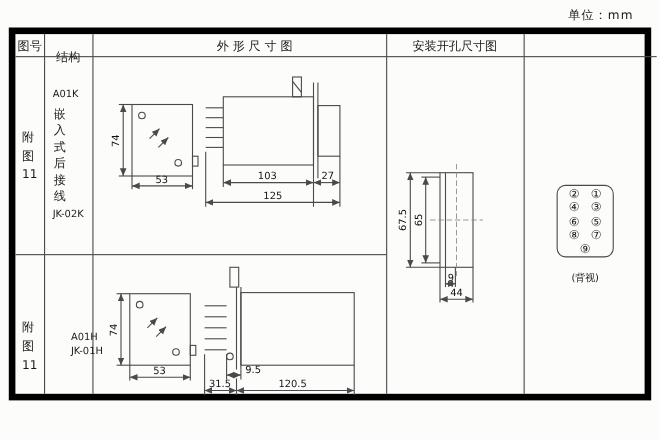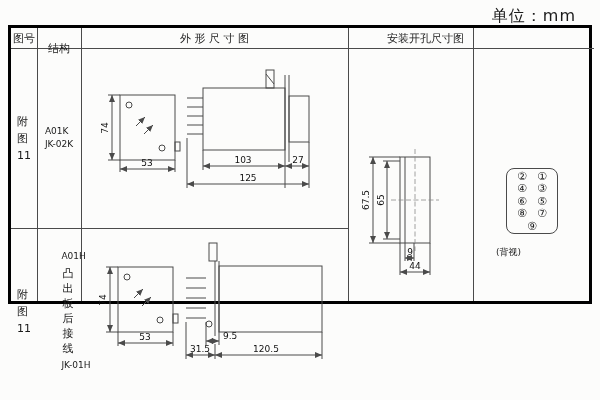--- a/index.html
+++ b/index.html
@@ -1,78 +1,78 @@
 <!DOCTYPE html>
 <html><head>
 <meta charset="utf-8">
 <style>
 *{margin:0;padding:0;box-sizing:border-box}
 html,body{width:600px;height:400px}
 body{position:relative;background:#fcfcfb;font-family:"DejaVu Sans","Liberation Sans",sans-serif;color:#1a1a1a;overflow:hidden}
-.unit{position:absolute;top:6px;right:24px;font-size:16px;letter-spacing:1px}
-.tbl{position:absolute;left:8px;top:25px;width:584px;height:279px;border:3px solid #000000}
+.unit{position:absolute;top:6px;right:24px;font-size:11px;letter-spacing:1px}
+.tbl{position:absolute;left:8px;top:25px;width:584px;height:339px;border:6px solid #000000}
 .vline{position:absolute;top:0;bottom:0;width:1px;background:#4a4a4a}
 .hline{position:absolute;height:1px;background:#4a4a4a}
 .cell{position:absolute;display:flex;align-items:center;justify-content:center}
 .hdr{font-size:11px;white-space:nowrap}
 .stack{display:flex;flex-direction:column;align-items:flex-start}
 .figline{font-size:11px;line-height:17px;white-space:nowrap}
 .model{font-size:9px;line-height:13px;white-space:nowrap}
 .vchars{width:13px;word-break:break-all;font-size:11px;line-height:15px;text-align:center;margin:3px 0}
 svg.drw{position:absolute;overflow:visible}
 .ln{stroke:#4a4a4a;fill:none;stroke-width:1}
 .cl{stroke:#8a8a8a;fill:none;stroke-width:0.8;stroke-dasharray:5 2.5}
 svg text{font-size:9px;fill:#111;stroke:none;font-family:"DejaVu Sans","Liberation Sans",sans-serif}
 .termbox{position:absolute;left:506px;top:168px;width:52px;height:66px;border:1px solid #4a4a4a;border-radius:8px;display:flex;flex-direction:column;justify-content:space-evenly}
 .trow{display:flex;justify-content:space-evenly;font-size:11px;line-height:11px}
-.tcap{position:absolute;left:496px;top:246px;width:72px;font-size:9px}
+.tcap{position:absolute;left:496px;top:246px;width:72px;text-align:center;font-size:9px}
 </style>
 </head>
 <body>
 
 <div class="unit">单位：mm</div>
 
 <div class="tbl">
   <div class="vline" style="left:26px"></div>
   <div class="vline" style="left:70px"></div>
   <div class="vline" style="left:337px"></div>
   <div class="vline" style="left:462px"></div>
   <div class="hline" style="top:20px;left:0;width:583px"></div>
   <div class="hline" style="top:200px;left:0;width:337px"></div>
 
   <div class="cell hdr" style="left:0;top:0;width:26px;height:20px">图号</div>
   <div class="cell hdr" style="left:26px;top:10px;width:44px;height:20px">结构</div>
-  <div class="cell hdr" style="left:70px;top:0;width:267px;height:20px">外 形 尺 寸 图</div>
-  <div class="cell hdr" style="left:352px;top:0;width:125px;height:20px">安装开孔尺寸图</div>
+  <div class="cell hdr" style="left:84px;top:0;width:267px;height:20px">外 形 尺 寸 图</div>
+  <div class="cell hdr" style="left:337px;top:0;width:125px;height:20px">安装开孔尺寸图</div>
 
   <div class="cell" style="left:0;top:20px;width:26px;height:180px">
     <div class="stack">
       <span class="figline">附</span>
       <span class="figline">图</span>
       <span class="figline">11</span>
     </div>
   </div>
   <div class="cell" style="left:26px;top:20px;width:44px;height:180px">
     <div class="stack">
       <span class="model">A01K</span>
+      <div class="vchars">嵌入式后接线</div>
       <span class="model">JK-02K</span>
     </div>
   </div>
 
   <div class="cell" style="left:0;top:200px;width:26px;height:166px">
     <div class="stack">
       <span class="figline">附</span>
       <span class="figline">图</span>
       <span class="figline">11</span>
     </div>
   </div>
   <div class="cell" style="left:43px;top:200px;width:44px;height:166px">
     <div class="stack">
       <span class="model">A01H</span>
-      <div class="vchars">凸出板后接线</div>
       <span class="model">JK-01H</span>
     </div>
   </div>
 </div>
 
 <svg class="drw" style="left:79px;top:46px" width="265" height="178" viewBox="79 46 265 178">
   <defs>
     <marker id="ar" markerWidth="8" markerHeight="8" refX="7" refY="3" orient="auto-start-reverse" markerUnits="userSpaceOnUse">
       <path d="M0,0 L7,3 L0,6 z" fill="#4a4a4a"></path>
     </marker>

